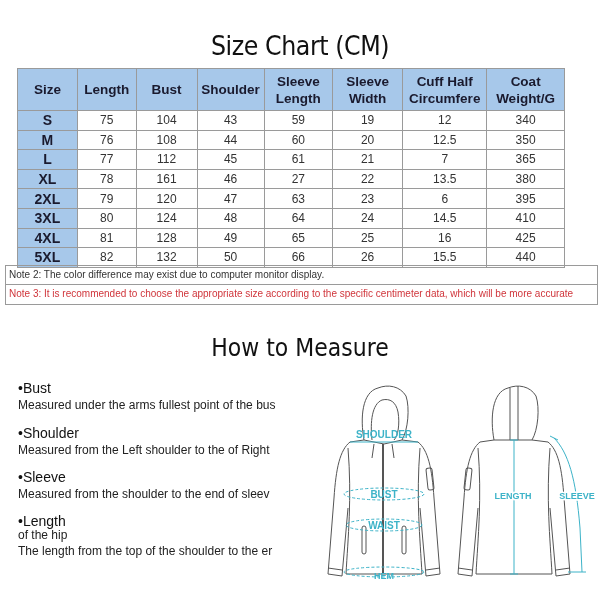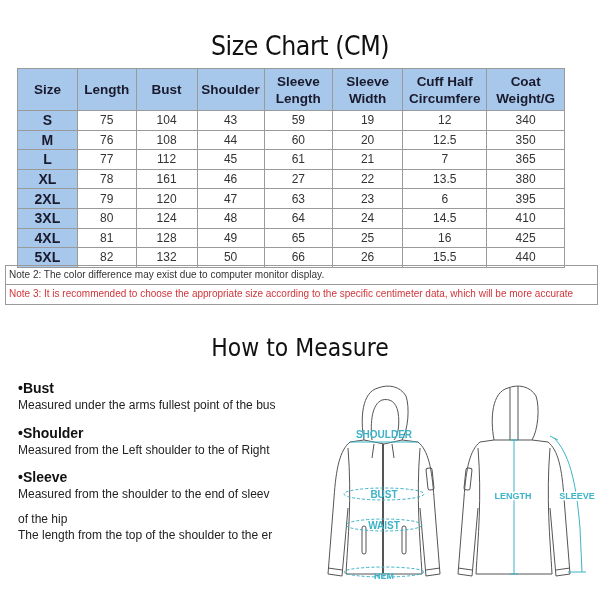--- a/index.html
+++ b/index.html
@@ -8,21 +8,21 @@
   table.size { position:absolute; top:68px; left:5px; width:548px; border-collapse:collapse; table-layout:fixed;margin-left:12px; }
   table.size th, table.size td { border:1px solid #9a9a9a; text-align:center; padding:0; }
   table.size th { background:#a7c8ea; font-weight:bold; font-size:13.5px; color:#1a1a2e; height:41px; line-height:17px; }
   table.size td { font-size:12px; color:#333; height:18.6px; line-height:18px; background:#fff; }
   table.size td.sz { background:#a7c8ea; font-weight:bold; font-size:14px; color:#1a1a2e; }
   .notes { position:absolute; top:265px; left:5px; width:591px; border:1px solid #9a9a9a; border-top:none; }
   .note { font-size:10px; color:#333; padding:2px 3px; border-top:1px solid #9a9a9a; line-height:14px; }
   .note.red { color:#d0353b; line-height:14px; padding:2px 3px 3px; }
   .title2 { position:absolute; top:333px; left:0; width:600px; text-align:center; font-family:"DejaVu Sans", sans-serif; font-size:25px; color:#111; transform:scaleX(0.88); }
   .measure { position:absolute; left:18px; width:302px; overflow:hidden; }
-  .measure .h { font-weight:bold; font-size:14px; color:#111; white-space:nowrap; }
+  .measure .h { font-weight:normal; font-size:14px; color:#111; white-space:nowrap; }
   .measure .d { font-size:12px; color:#222; white-space:nowrap; line-height:13px; margin-top:3px; }
   .fig { position:absolute; }
   .lbl { font-family:"Liberation Sans", sans-serif; font-weight:bold; fill:#3db3c8; }
 </style>
 </head>
 <body>
 
 <div class="title">Size Chart (CM)</div>
 
 <table class="size">
@@ -145,20 +145,21 @@
 </div>
 <div class="measure" style="top:425px">
   <div class="h">•Shoulder</div>
   <div class="d">Measured from the Left shoulder to the of Right</div>
 </div>
 <div class="measure" style="top:469px">
   <div class="h">•Sleeve</div>
   <div class="d">Measured from the shoulder to the end of sleev</div>
 </div>
 <div class="measure" style="top:513px">
+  <div class="h">•Length</div>
   <div class="d" style="margin-top:0">of the hip</div>
   <div class="d">The length from the top of the shoulder to the er</div>
 </div>
 
 <svg class="fig" style="left:322px;top:378px" width="150" height="205" viewBox="0 0 150 205">
   <g fill="none" stroke="#555" stroke-width="1">
 
     <path d="M42 62 C38 40 40 14 56 10 C66 6 78 8 84 18 C88 30 86 52 80 62"></path>
     <path d="M50 62 C48 44 50 26 60 22 C68 20 74 24 76 34 C78 46 76 58 72 62"></path>
 

